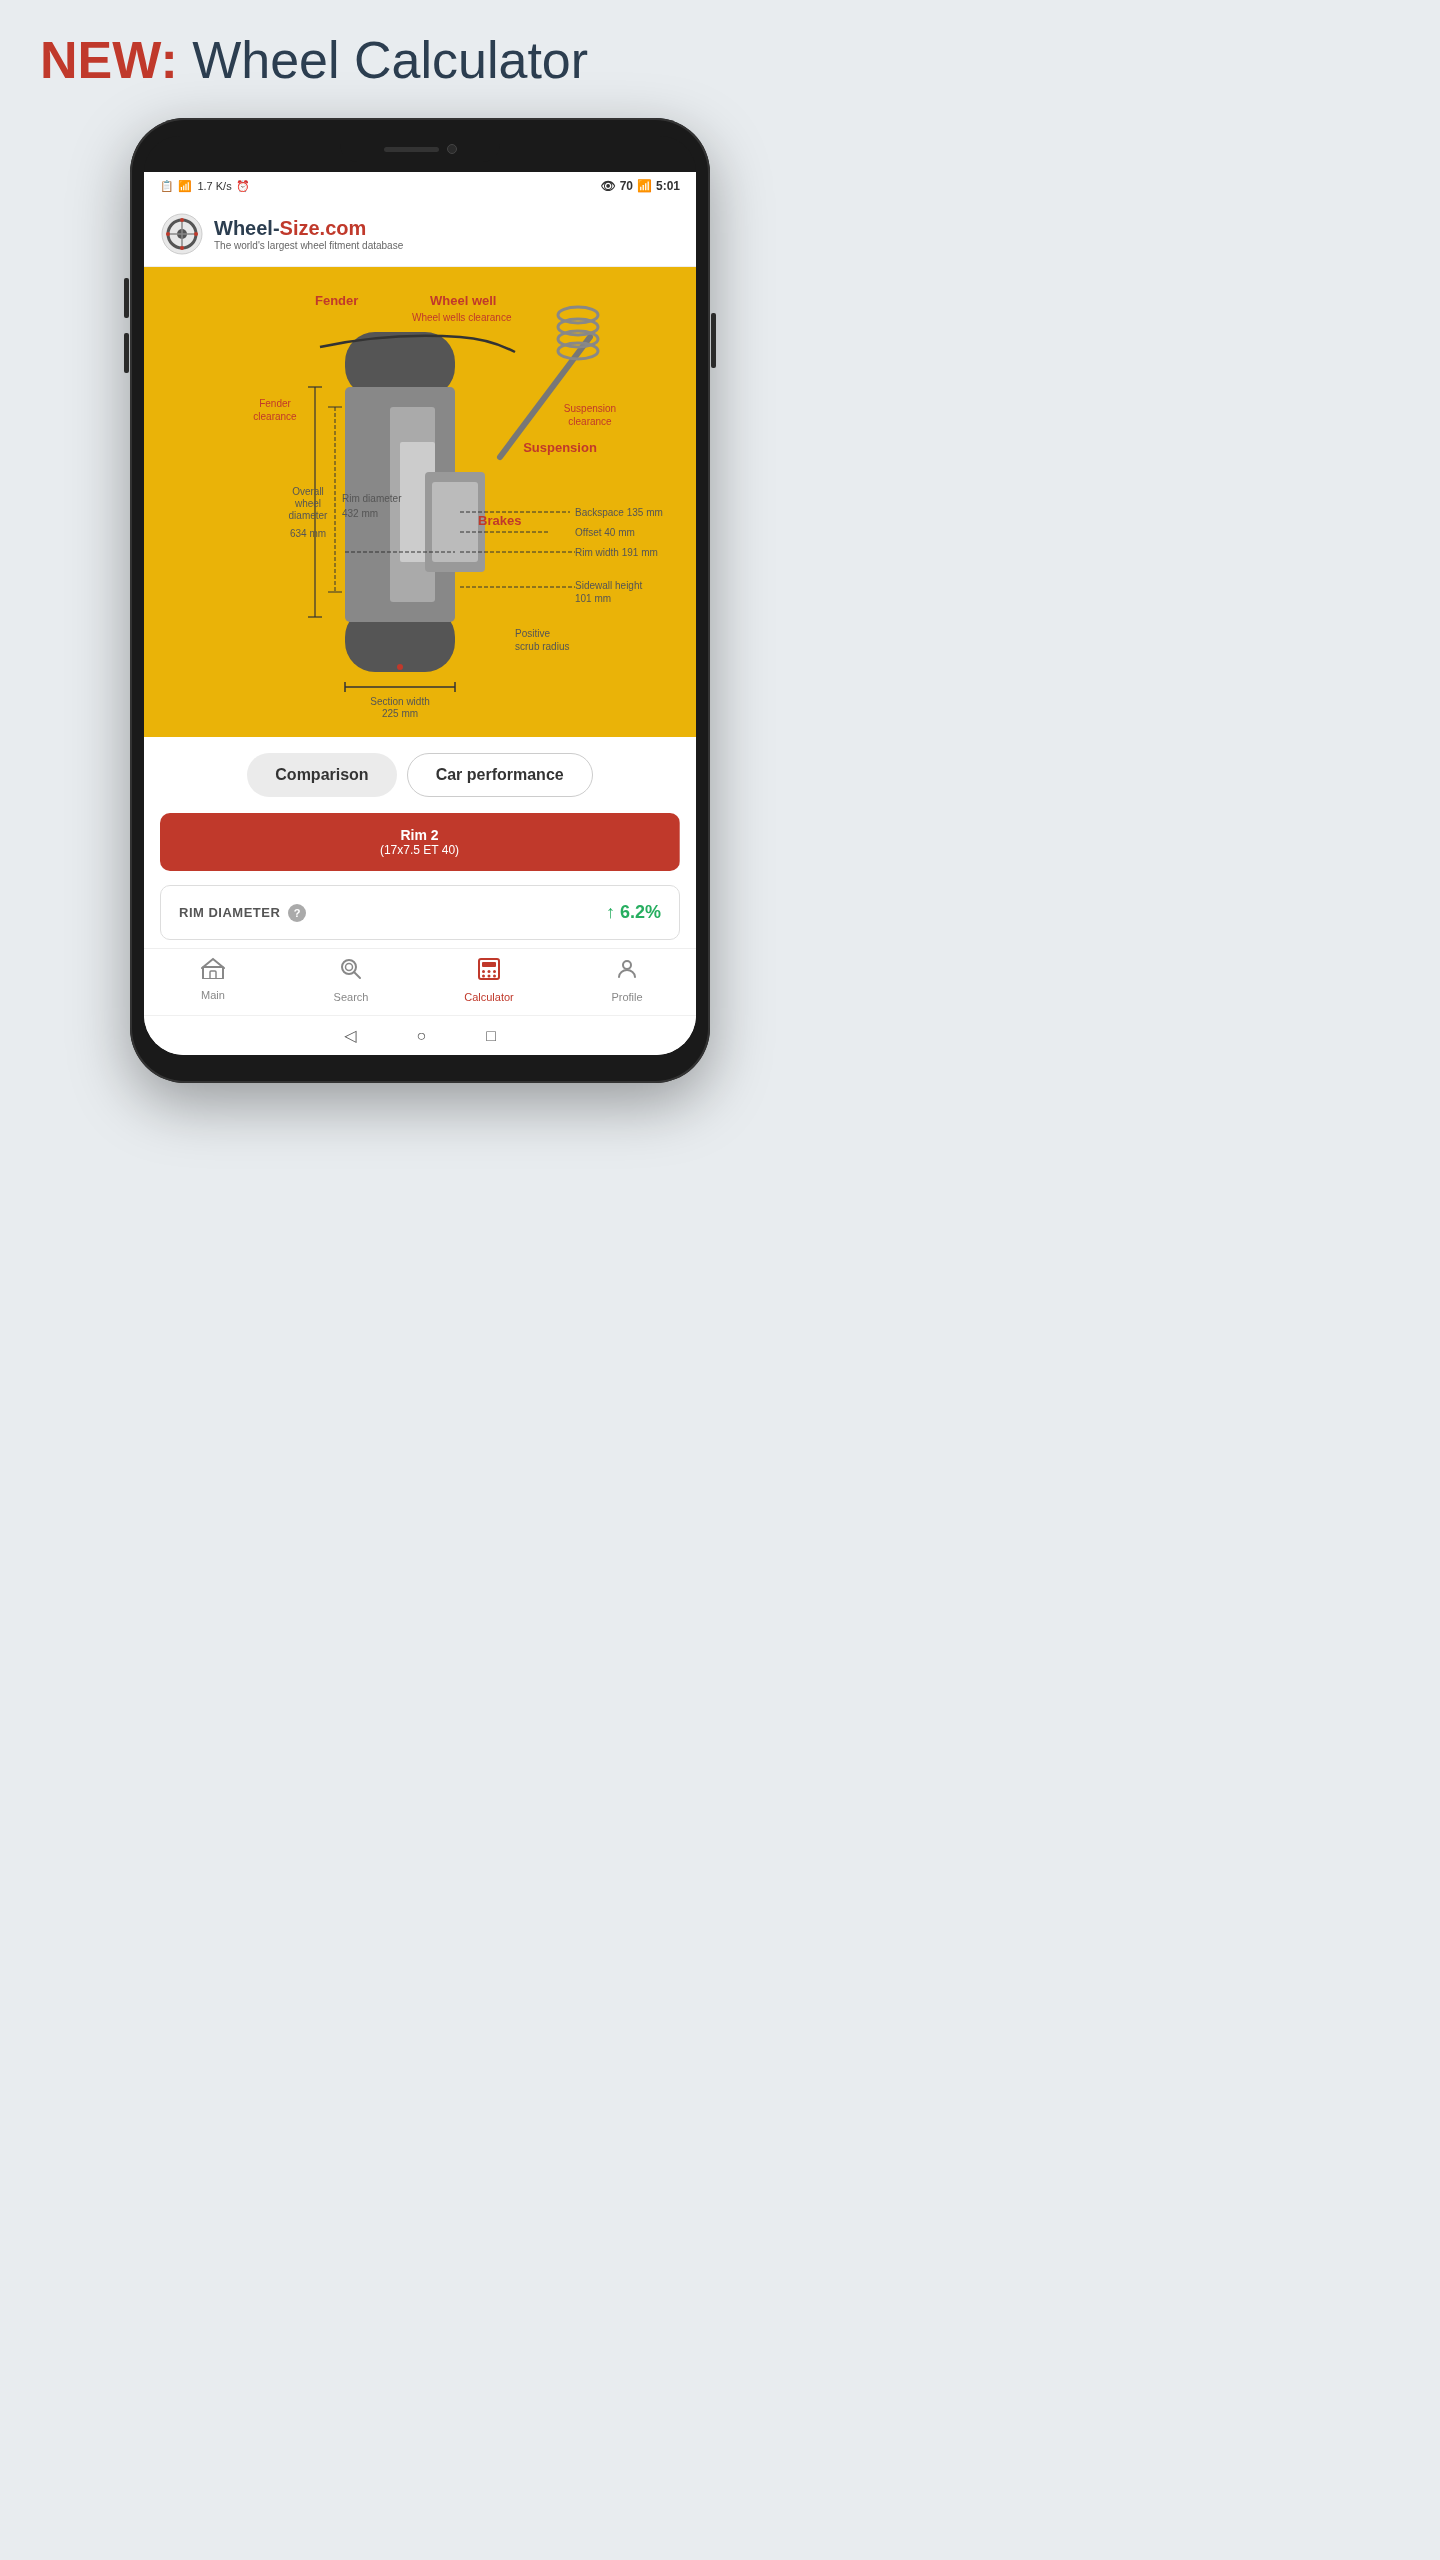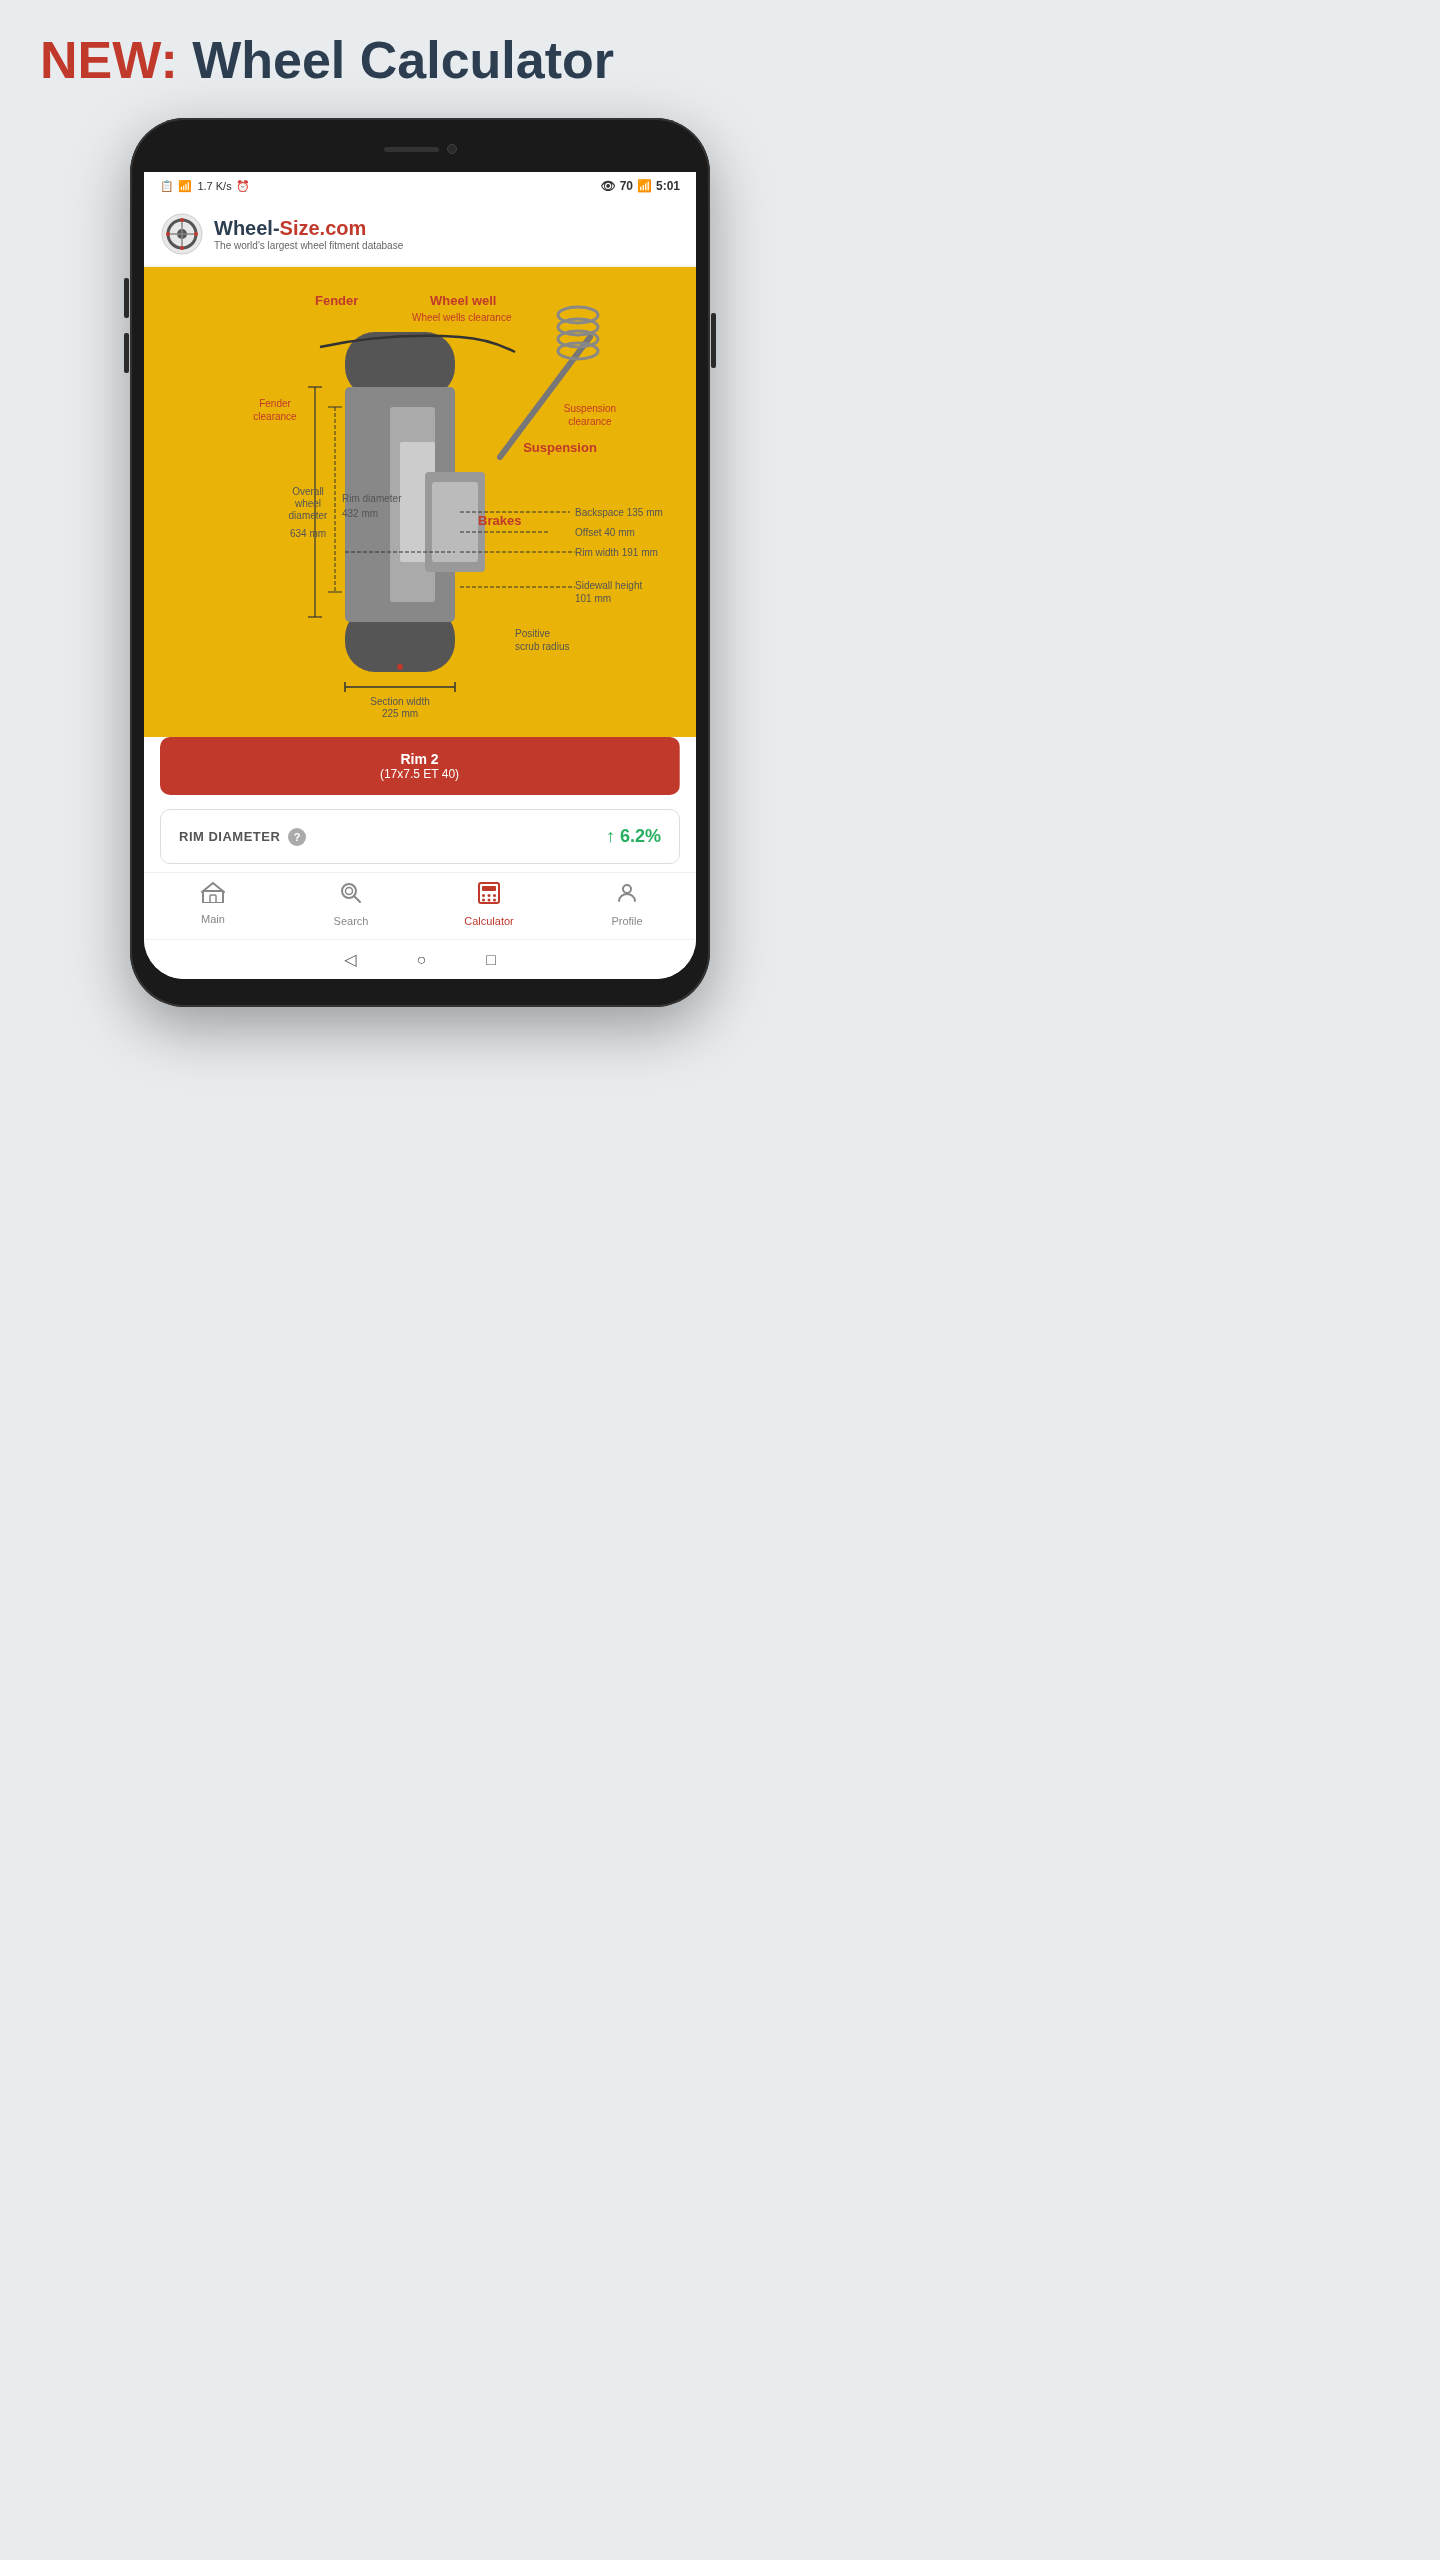--- a/index.html
+++ b/index.html
@@ -276,21 +276,21 @@
       height: 55px;
       background: #2a2a2a;
       border-radius: 2px;
     }
   </style>
 </head>
 <body>
 
 <div style="align-self:flex-start; padding-left: 20px; margin-bottom: 28px;">
   <span style="font-size:52px; font-weight:900;">
-    <span style="color:#c0392b; font-weight:900;">NEW:</span><span style="color:#2c3e50; font-weight:700;margin-top:16px;"> Wheel Calculator</span>
+    <span style="color:#c0392b; font-weight:900;">NEW:</span><span style="color:#2c3e50; font-weight:400;margin-top:16px;"> Wheel Calculator</span>
   </span>
 </div>
 
 <div class="phone-wrapper">
   <div class="phone-side-vol"></div>
   <div class="phone-side-vol2"></div>
   <div class="phone-side-power"></div>
 
   <div class="phone-notch-bar">
     <div class="notch">
@@ -412,20 +412,24 @@
         <line x1="185" y1="410" x2="295" y2="410" stroke="#333" stroke-width="1.5"></line>
         <line x1="185" y1="405" x2="185" y2="415" stroke="#333" stroke-width="1.5"></line>
         <line x1="295" y1="405" x2="295" y2="415" stroke="#333" stroke-width="1.5"></line>
         <text x="240" y="428" font-size="10" fill="#555" text-anchor="middle">Section width</text>
         <text x="240" y="440" font-size="10" fill="#555" text-anchor="middle">225 mm</text>
 
         <circle cx="240" cy="390" r="3" fill="#c0392b"></circle>
       </svg>
     </div>
 
+    <div class="buttons-row">
+      <button class="btn-comparison">Comparison</button>
+      <button class="btn-car-performance">Car performance</button>
+    </div>
 
     <div class="rim-selector">
       <div class="rim-option">
         <div class="rim-option-line1">Rim 2</div>
         <div class="rim-option-line2">(17x7.5 ET 40)</div>
       </div>
     </div>
 
     <div class="rim-card">
       <div class="rim-card-label">

